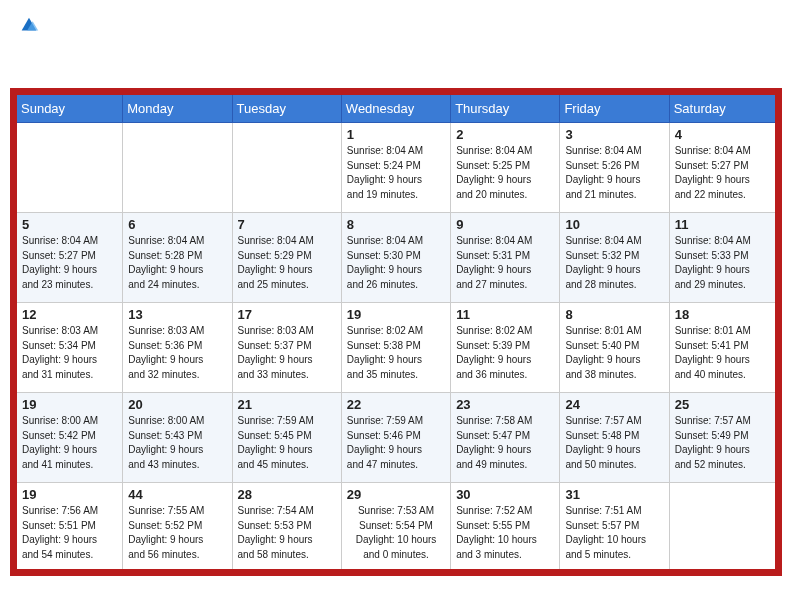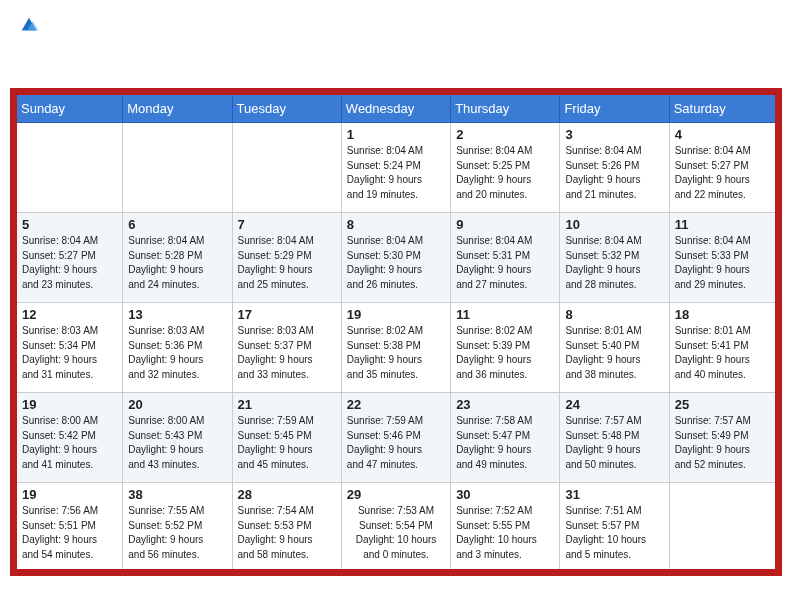--- a/index.html
+++ b/index.html
@@ -312,21 +312,21 @@
       </tr>
       <tr>
         <td>
           <div class="day-num">19</div>
           <div class="cell-info" style="white-space: pre-line;">Sunrise: 7:56 AM
 Sunset: 5:51 PM
 Daylight: 9 hours
 and 54 minutes.</div>
         </td>
         <td>
-          <div class="day-num">38</div>
+          <div class="day-num">44</div>
           <div class="cell-info" style="white-space: pre-line;">Sunrise: 7:55 AM
 Sunset: 5:52 PM
 Daylight: 9 hours
 and 56 minutes.</div>
         </td>
         <td>
           <div class="day-num">28</div>
           <div class="cell-info" style="white-space: pre-line;">Sunrise: 7:54 AM
 Sunset: 5:53 PM
 Daylight: 9 hours

